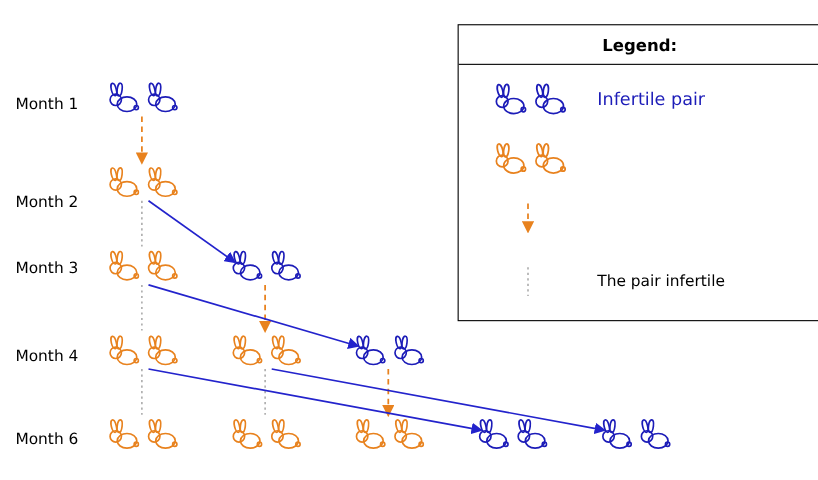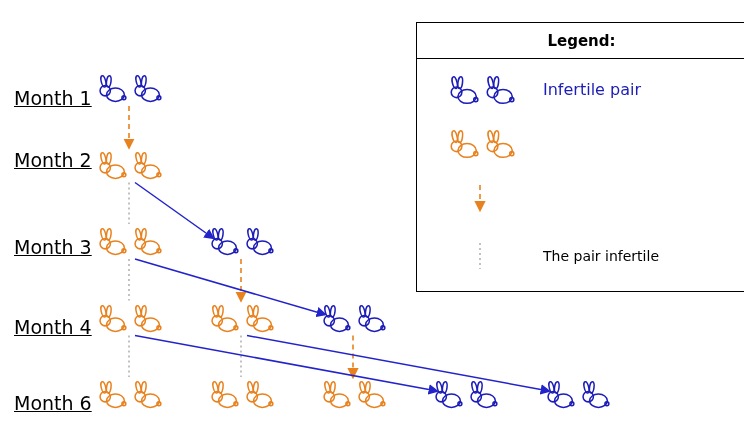--- a/index.html
+++ b/index.html
@@ -5,21 +5,21 @@
   :root{
     --infertile:#1c1cb8;
     --fertile:#e8821e;
     --survive:#999999;
     --generate:#2323cc;
   }
   html,body{margin:0;padding:0;background:#fff;}
   body{font-family:"DejaVu Sans","Liberation Sans",sans-serif;color:#000;}
   #canvas{position:relative;width:744px;height:436px;background:#fff;overflow:hidden;}
 
-  .month-label{position:absolute;left:14px;font-size:19px;white-space:nowrap;text-decoration:underline;}
+  .month-label{position:absolute;left:14px;font-size:14px;white-space:nowrap;}
 
   .pair{position:absolute;display:flex;gap:3px;}
   svg.rabbit{display:block;}
   svg.rabbit.infertile{color:var(--infertile);}
   svg.rabbit.fertile{color:var(--fertile);}
 
   #arrows-svg{position:absolute;left:0;top:0;pointer-events:none;}
   .arrow-fertilize{stroke:var(--fertile);stroke-width:1.6;stroke-dasharray:5 4;fill:none;}
   .arrow-survive{stroke:var(--survive);stroke-width:1.2;stroke-dasharray:2 3;fill:none;}
   .arrow-generate{stroke:var(--generate);stroke-width:1.5;fill:none;}
@@ -40,21 +40,21 @@
   .legend-text.big-infertile{font-size:16px;color:var(--infertile);}
   .legend-text.big-fertile{font-size:16px;color:var(--fertile);}
   .legend-text.wrap{width:198px;}
 </style>
 </head>
 <body>
 
 <div id="canvas">
 
   <div class="month-label" style="top:87px">Month 1</div>
-  <div class="month-label" style="top:149px">Month 2</div>
+  <div class="month-label" style="top:176px">Month 2</div>
   <div class="month-label" style="top:236px">Month 3</div>
   <div class="month-label" style="top:316px">Month 4</div>
   <div class="month-label" style="top:392px">Month 6</div>
 
   <svg id="arrows-svg" width="744" height="436">
     <defs>
       <marker id="ah-orange" viewBox="0 0 10 10" refX="8" refY="5" markerWidth="7" markerHeight="7" orient="auto">
         <path d="M0,0 L10,5 L0,10 z"></path>
       </marker>
       <marker id="ah-blue" viewBox="0 0 10 10" refX="8" refY="5" markerWidth="7" markerHeight="7" orient="auto">

